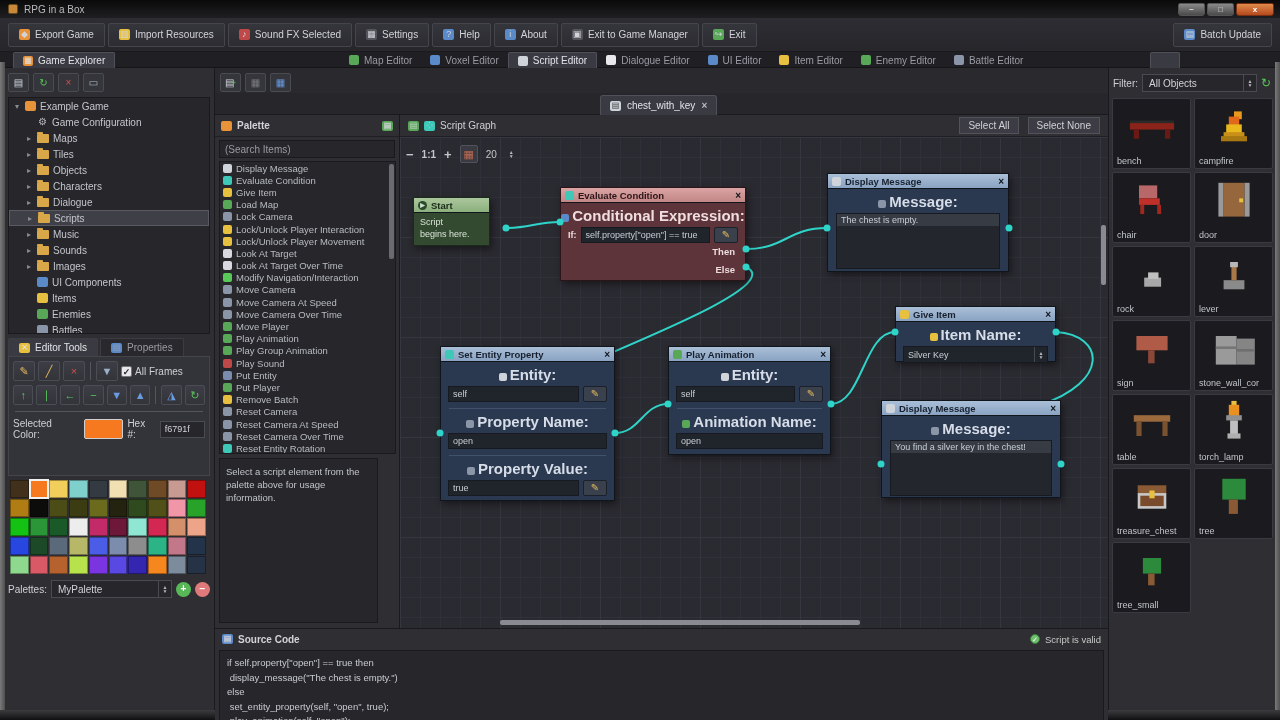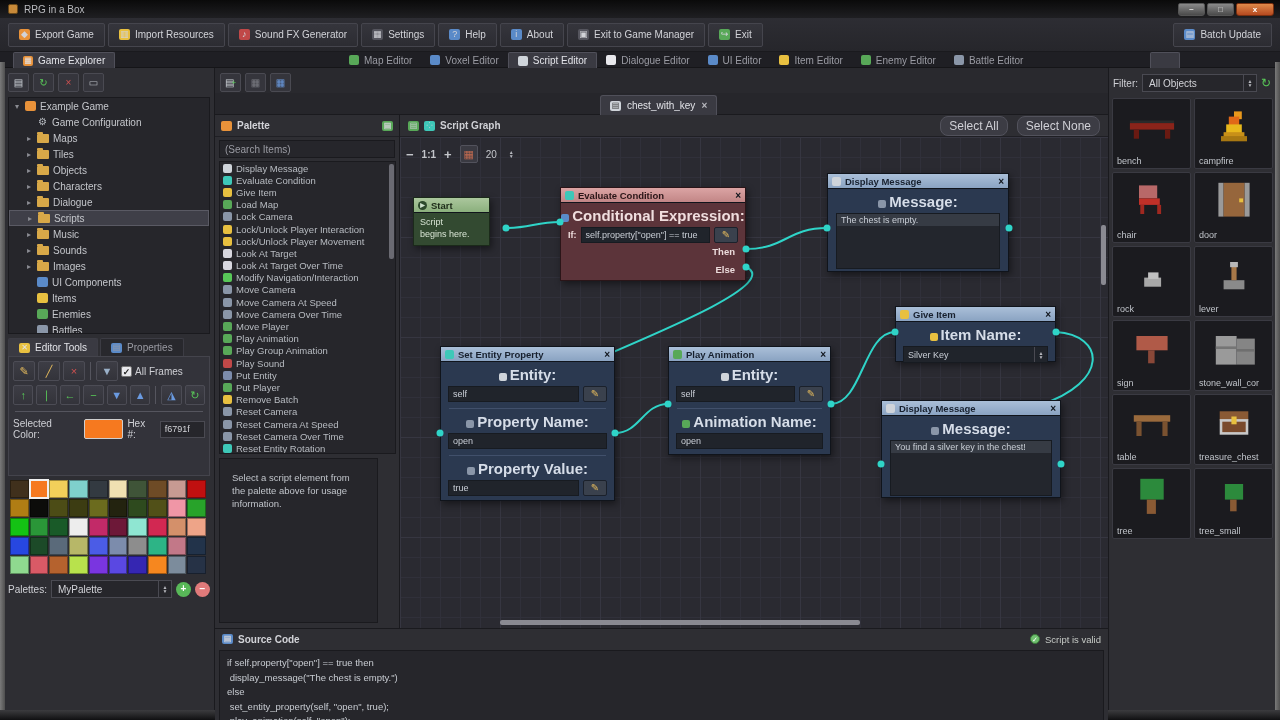--- a/index.html
+++ b/index.html
@@ -80,25 +80,25 @@
     background:#3a3a42; border:1px solid #50505a; border-bottom:none; border-radius:3px 3px 0 0; color:#e2e3e8; }
   #doc-tab .x { color:#b8b9bf; font-weight:bold; font-size:10px; }
   
   #palette-panel { position:absolute; left:0; top:47px; width:185px; height:513px; background:#2e2e33; border-right:1px solid #1a1a1e; }
   .panel-header { height:22px; display:flex; align-items:center; gap:5px; padding:0 6px; border-bottom:1px solid #1f1f24; font-size:10px; color:#d2d3d8; font-weight:bold; }
   #search-box { margin:3px 4px; height:18px; background:#26262b; border:1px solid #1a1a1e; color:#9a9ba3; display:flex; align-items:center; padding-left:5px; font-size:10px; }
   #palette-list { position:absolute; left:4px; top:46px; width:177px; height:293px; background:#26262b; border:1px solid #1a1a1e; overflow:hidden; }
   .plist-item { height:12.2px; display:flex; align-items:center; gap:4px; padding-left:3px; color:#b8bcc2; font-size:9.5px; white-space:nowrap; }
   .plist-ico { width:9px; height:9px; border-radius:2px; flex:none; }
   #plist-scroll { position:absolute; right:1px; top:2px; width:5px; height:95px; background:#6a6a72; border-radius:2px; }
-  #info-box { position:absolute; left:4px; top:343px; width:159px; height:165px; background:#26262b; border:1px solid #1a1a1e; padding:12px; color:#c0c4ca; font-size:9.5px; line-height:13px; }
+  #info-box { position:absolute; left:4px; top:343px; width:159px; height:165px; background:#26262b; border:1px solid #1a1a1e; padding:6px; color:#c0c4ca; font-size:9.5px; line-height:13px; }
   
   #graph-panel { position:absolute; left:185px; top:47px; width:708px; height:513px; }
   #graph-header { height:22px; display:flex; align-items:center; gap:5px; padding:0 8px; border-bottom:1px solid #1f1f24; background:#2e2e33; }
-  .hdr-btn { margin-left:4px; padding:2px 8px; background:#3c3c44; border:1px solid #52525c; border-radius:8px; color:#d0d0d6; font-size:12px; }
+  .hdr-btn { margin-left:4px; padding:2px 8px; background:#3c3c44; border:1px solid #52525c; border-radius:0; color:#d0d0d6; font-size:10px; }
   #graph-canvas { position:absolute; left:0; top:22px; width:708px; height:491px; overflow:hidden;
     background-color:#2a2a31;
     background-image:
       linear-gradient(#363641 1px, transparent 1px), linear-gradient(90deg,#363641 1px, transparent 1px),
       linear-gradient(#30303a 1px, transparent 1px), linear-gradient(90deg,#30303a 1px, transparent 1px);
     background-size:100px 100px,100px 100px,20px 20px,20px 20px; }
   #zoom-toolbar { position:absolute; left:6px; top:8px; display:flex; align-items:center; gap:8px; color:#c4c6cb; z-index:5; }
   #zoom-toolbar .zbtn { font-size:13px; font-weight:bold; }
   #zoom-toolbar .zgrid { width:18px; height:18px; background:#3a3a42; border:1px solid #52525c; border-radius:2px; text-align:center; line-height:16px; color:#c06a50; font-size:11px; }
   #wires, #dots { position:absolute; left:0; top:0; pointer-events:none; }
@@ -164,21 +164,21 @@
       <div class="menu-btn">
         <span class="mi c-orange">◆</span>
         <span>Export Game</span>
       </div>
       <div class="menu-btn">
         <span class="mi c-gold">▥</span>
         <span>Import Resources</span>
       </div>
       <div class="menu-btn">
         <span class="mi c-red">♪</span>
-        <span>Sound FX Generator</span>
+        <span>Sound FX Selected</span>
       </div>
       <div class="menu-btn">
         <span class="mi c-dkgray">▦</span>
         <span>Settings</span>
       </div>
       <div class="menu-btn">
         <span class="mi c-blue">?</span>
         <span>Help</span>
       </div>
       <div class="menu-btn">
@@ -607,21 +607,21 @@
           </div>
           <div id="plist-scroll"></div>
         </div>
       <div id="info-box">Select a script element from the palette above for usage information.</div>
     </div>
 
     <div id="graph-panel">
       <div id="graph-header">
         <span class="i-sq c-green">▤</span>
         <span class="i-sq c-teal">⁘</span>
-        <span style="font-weight:bold">Script Graph</span>
+        <span style="font-weight:normal">Script Graph</span>
         <span class="hdr-btn" style="margin-left:auto">Select All</span>
         <span class="hdr-btn">Select None</span>
       </div>
 
       <div id="graph-canvas">
         <div id="zoom-toolbar">
           <span class="zbtn">−</span>
           <span class="zbtn" style="font-size:10px">1:1</span>
           <span class="zbtn">+</span>
           <span class="zgrid">▦</span>
@@ -881,20 +881,30 @@
         <div class="obj-cell">
           <svg width="52" height="52" viewBox="0 0 40 40">
             <rect x="6" y="14" width="28" height="5" fill="#9a6a3c"></rect>
             <rect x="8" y="19" width="4" height="11" fill="#7a5230"></rect>
             <rect x="28" y="19" width="4" height="11" fill="#7a5230"></rect>
           </svg>
           <div class="obj-label">table</div>
         </div>
         <div class="obj-cell">
           <svg width="52" height="52" viewBox="0 0 40 40">
+            <rect x="18" y="3" width="4" height="5" fill="#e8c040"></rect>
+            <rect x="16" y="6" width="8" height="9" fill="#e89020"></rect>
+            <rect x="14" y="14" width="12" height="4" fill="#909090"></rect>
+            <rect x="17" y="18" width="6" height="11" fill="#c0c0c0"></rect>
+            <rect x="15" y="28" width="10" height="4" fill="#b0b0b0"></rect>
+          </svg>
+          <div class="obj-label">torch_lamp</div>
+        </div>
+        <div class="obj-cell">
+          <svg width="52" height="52" viewBox="0 0 40 40">
             <rect x="9" y="11" width="22" height="7" fill="#8a5a34"></rect>
             <rect x="9" y="17" width="22" height="12" fill="#c8c8c8"></rect>
             <rect x="11" y="19" width="18" height="8" fill="#7a4a2c"></rect>
             <rect x="18" y="15" width="4" height="6" fill="#e8c040"></rect>
           </svg>
           <div class="obj-label">treasure_chest</div>
         </div>
         <div class="obj-cell">
           <svg width="52" height="52" viewBox="0 0 40 40">
             <rect x="11" y="6" width="18" height="16" fill="#2c8a3c"></rect>

